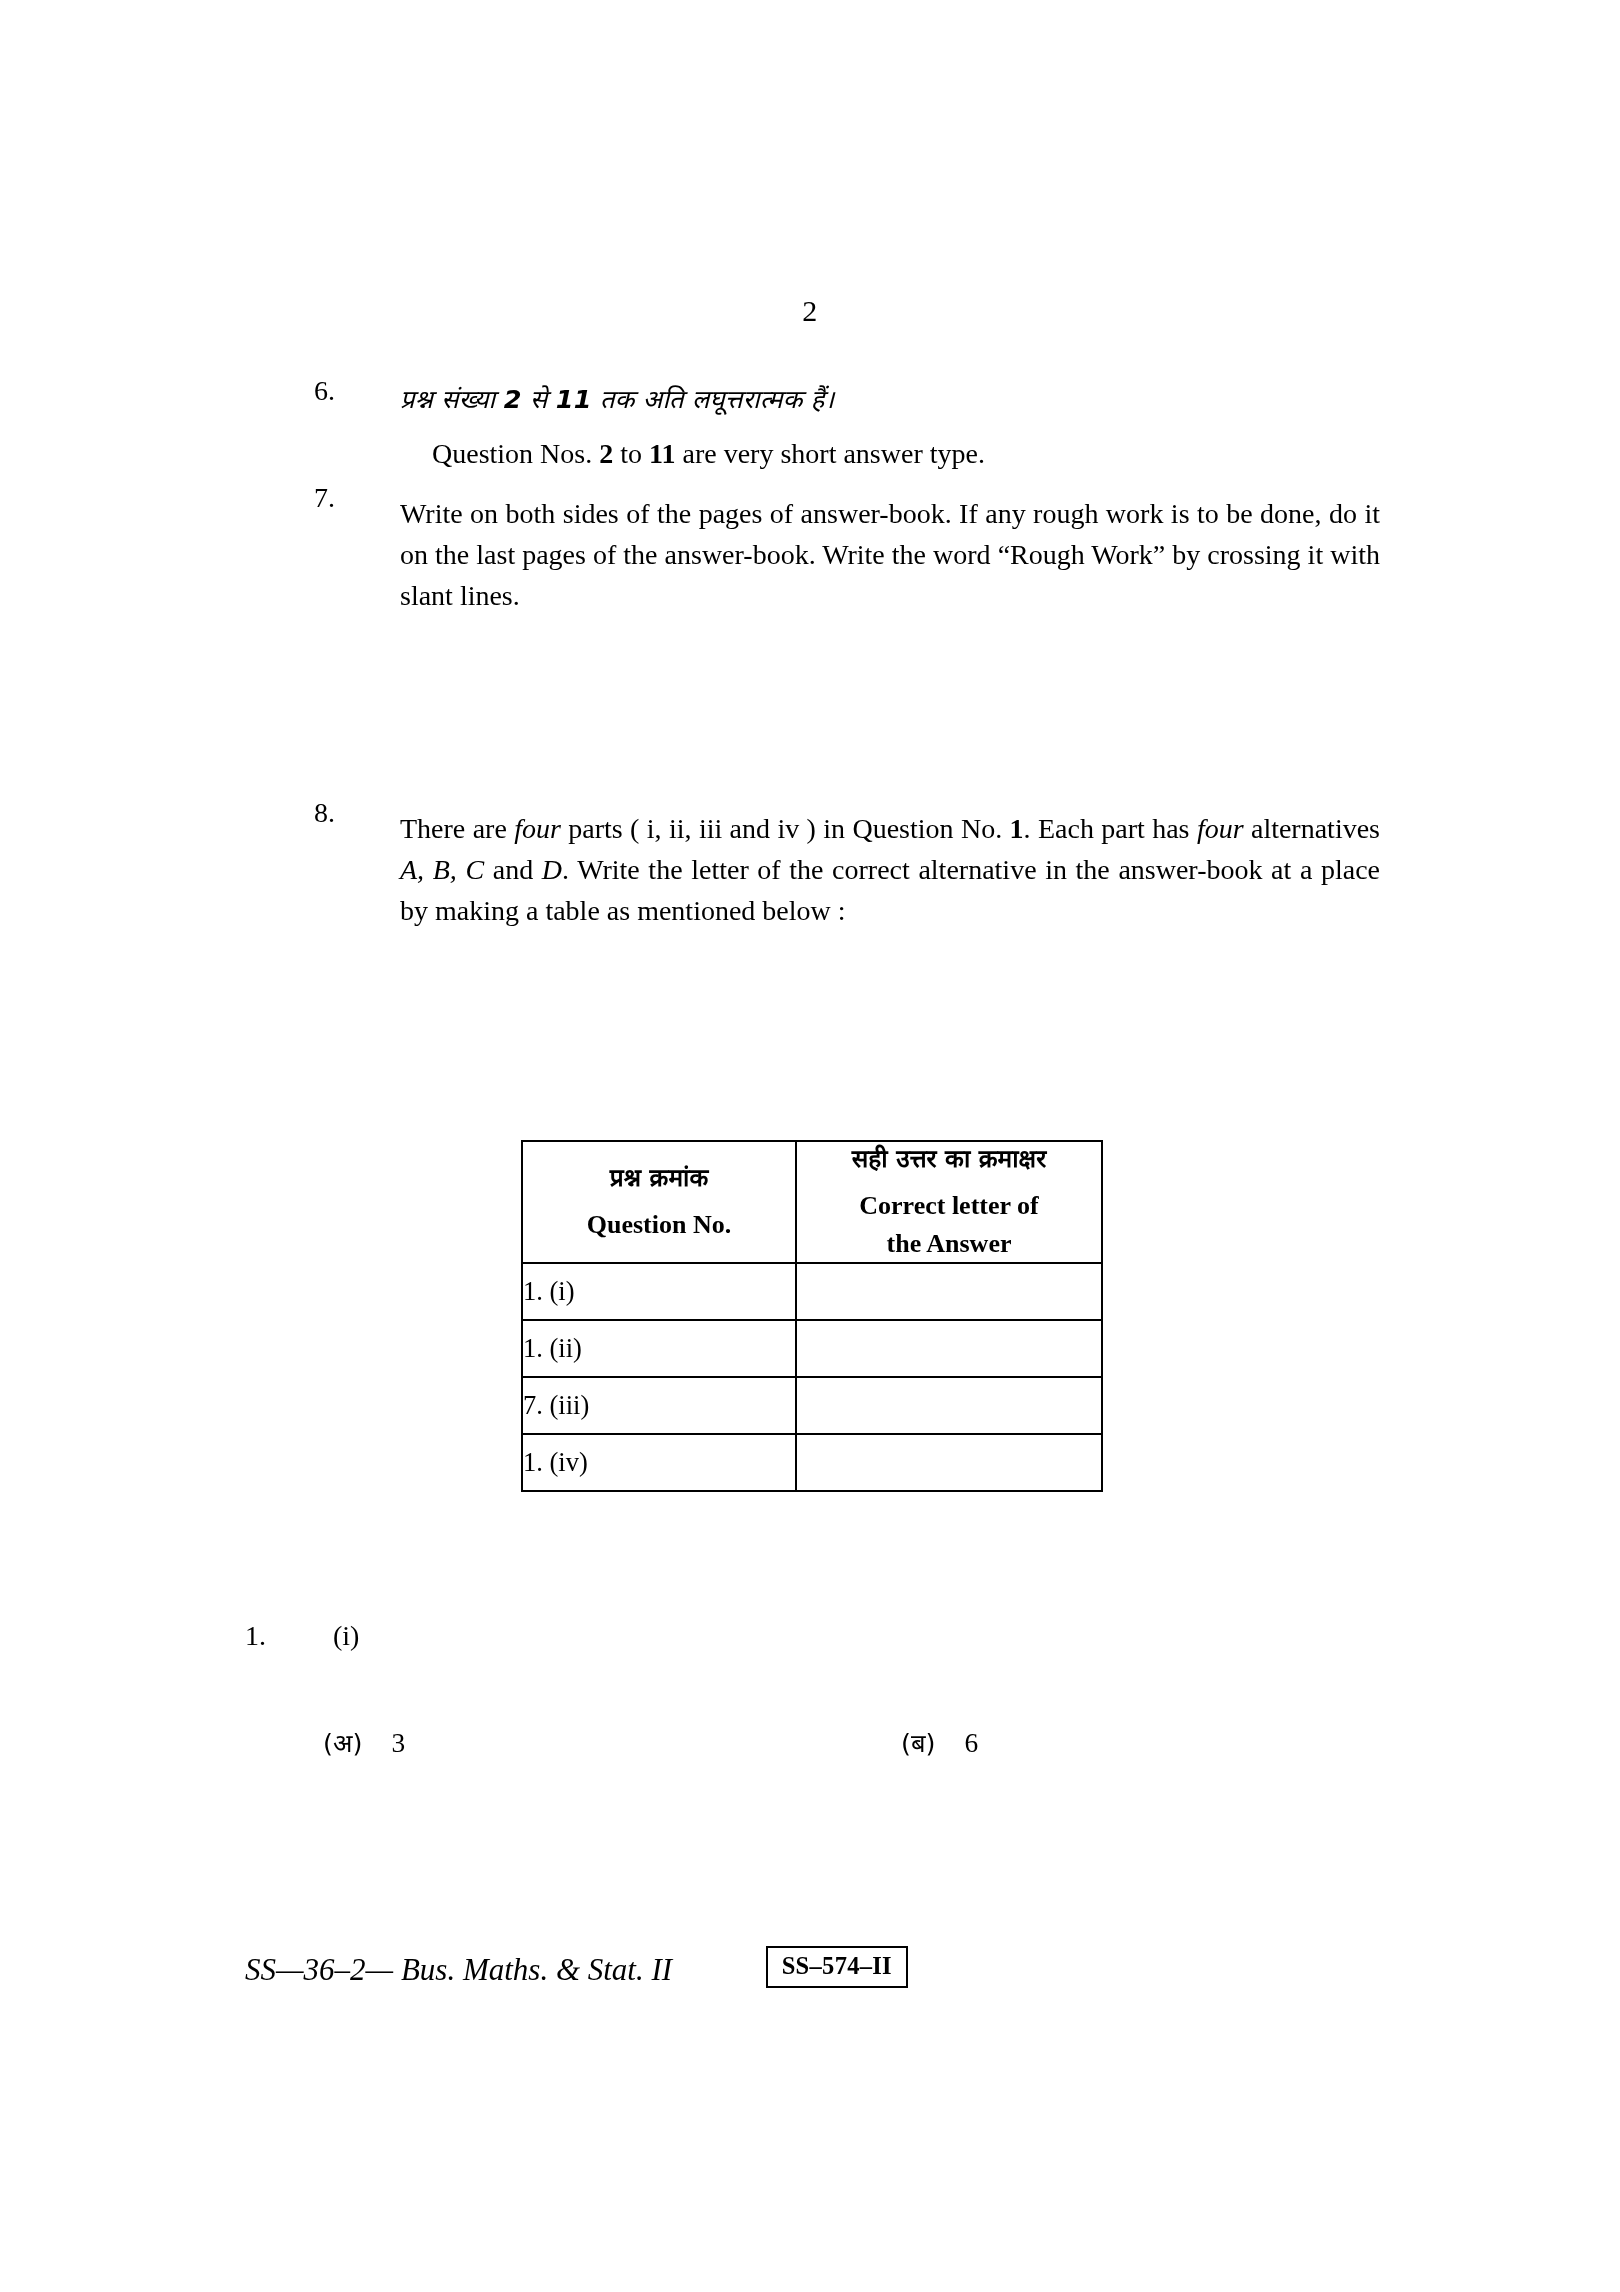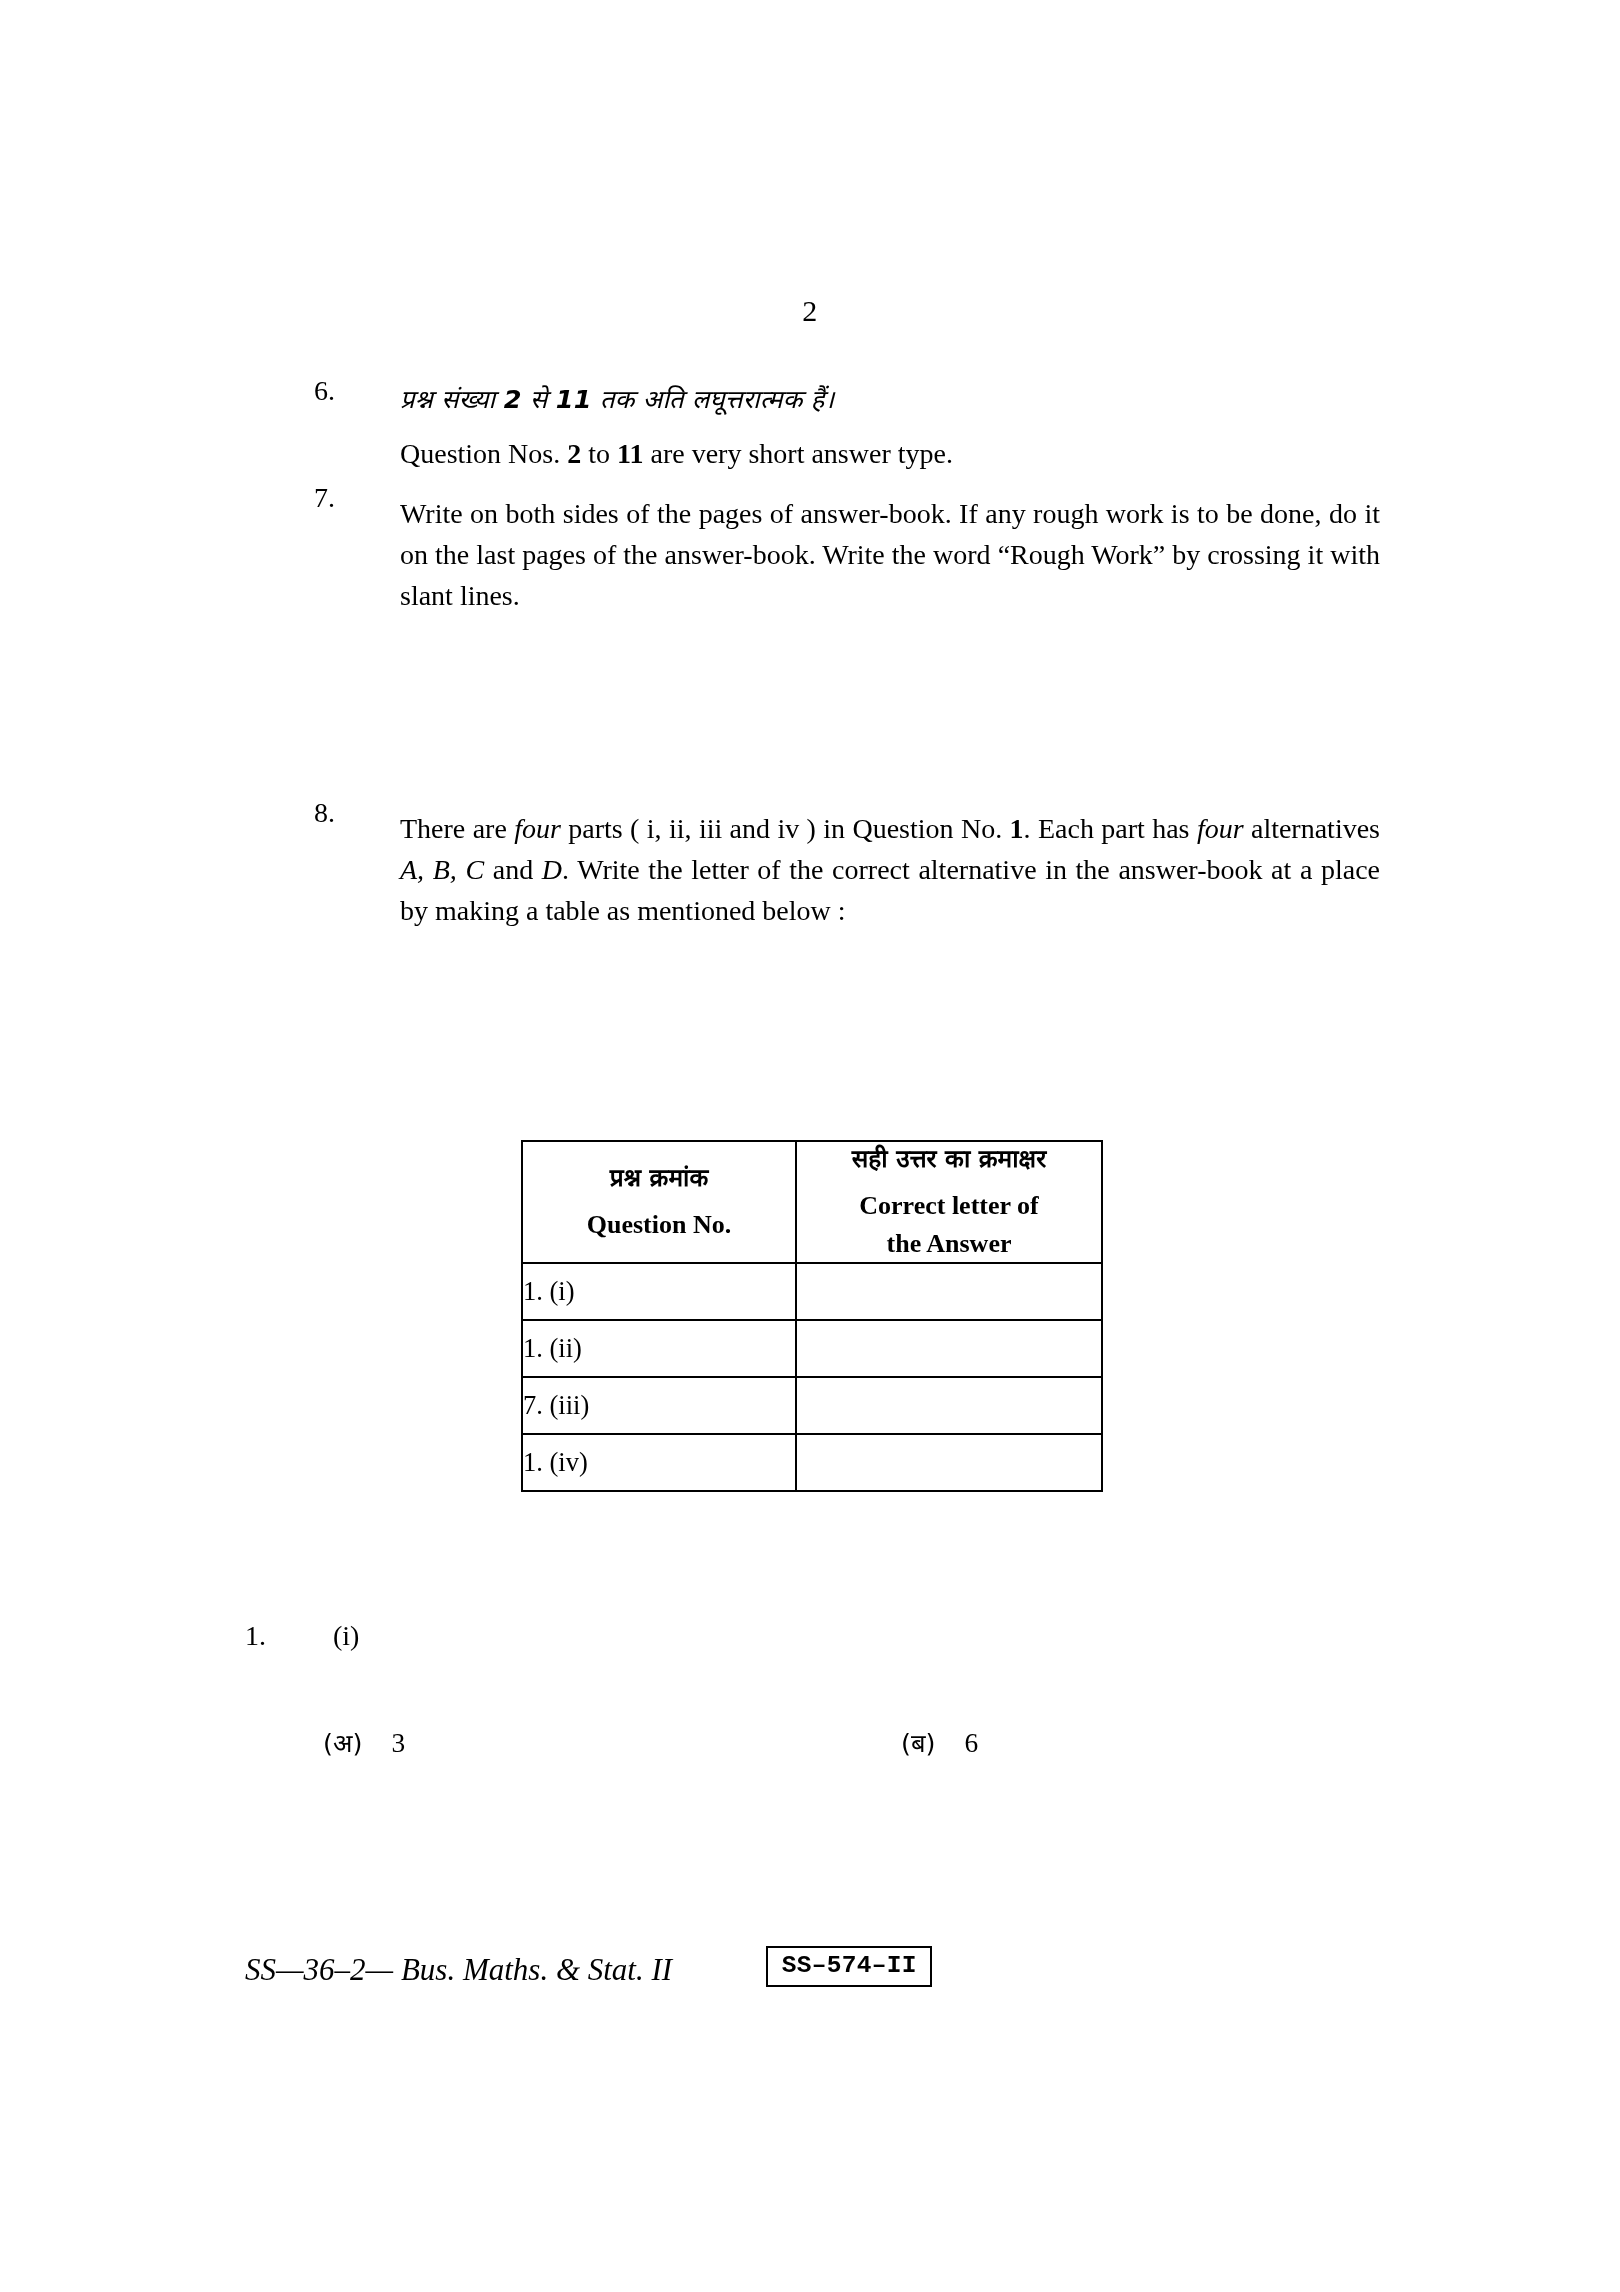--- a/index.html
+++ b/index.html
@@ -184,39 +184,39 @@
     font-style: italic;
     font-size: 31px;
     white-space: nowrap;
   }
   .footer-code {
     position: absolute;
     left: 521px;
     top: 0;
     border: 2.9px solid #000;
     padding: 3.9px 13.7px 5.9px 13.7px;
-    font-family: Liberation Mono, monospace;
+    font-family: Liberation Serif, serif;
     font-weight: bold;
     font-size: 24.5px;
     letter-spacing: 0.3px;
     white-space: nowrap;
   }
 </style>
 </head>
 <body>
 
 <div class="page">
 
   <div class="page-number">2</div>
 
   <div class="instruction" style="top: 375px;">
     <div class="inst-num">6.</div>
     <div class="inst-body">
       <div class="hindi"><span>प्रश्न संख्या </span><b>2</b><span> से </span><b>11</b><span> तक अति लघूत्तरात्मक हैं।</span></div>
-      <div class="english" style="margin-top:9.8px;"><span>Question Nos. </span><b>2</b><span> to </span><b>11</b><span> are very short answer type.</span></div>
+      <div class="english" style="margin-top:9.8px;margin-left:32px;"><span>Question Nos. </span><b>2</b><span> to </span><b>11</b><span> are very short answer type.</span></div>
     </div>
   </div>
 
   <div class="instruction" style="top: 482px;">
     <div class="inst-num">7.</div>
     <div class="inst-body">
       <div class="english" style="width:980px;margin-top:11.8px;">Write on both sides of the pages of answer-book. If any rough work is to be done, do it on the last pages of the answer-book. Write the word “Rough Work” by crossing it with slant lines.</div>
     </div>
   </div>
 

